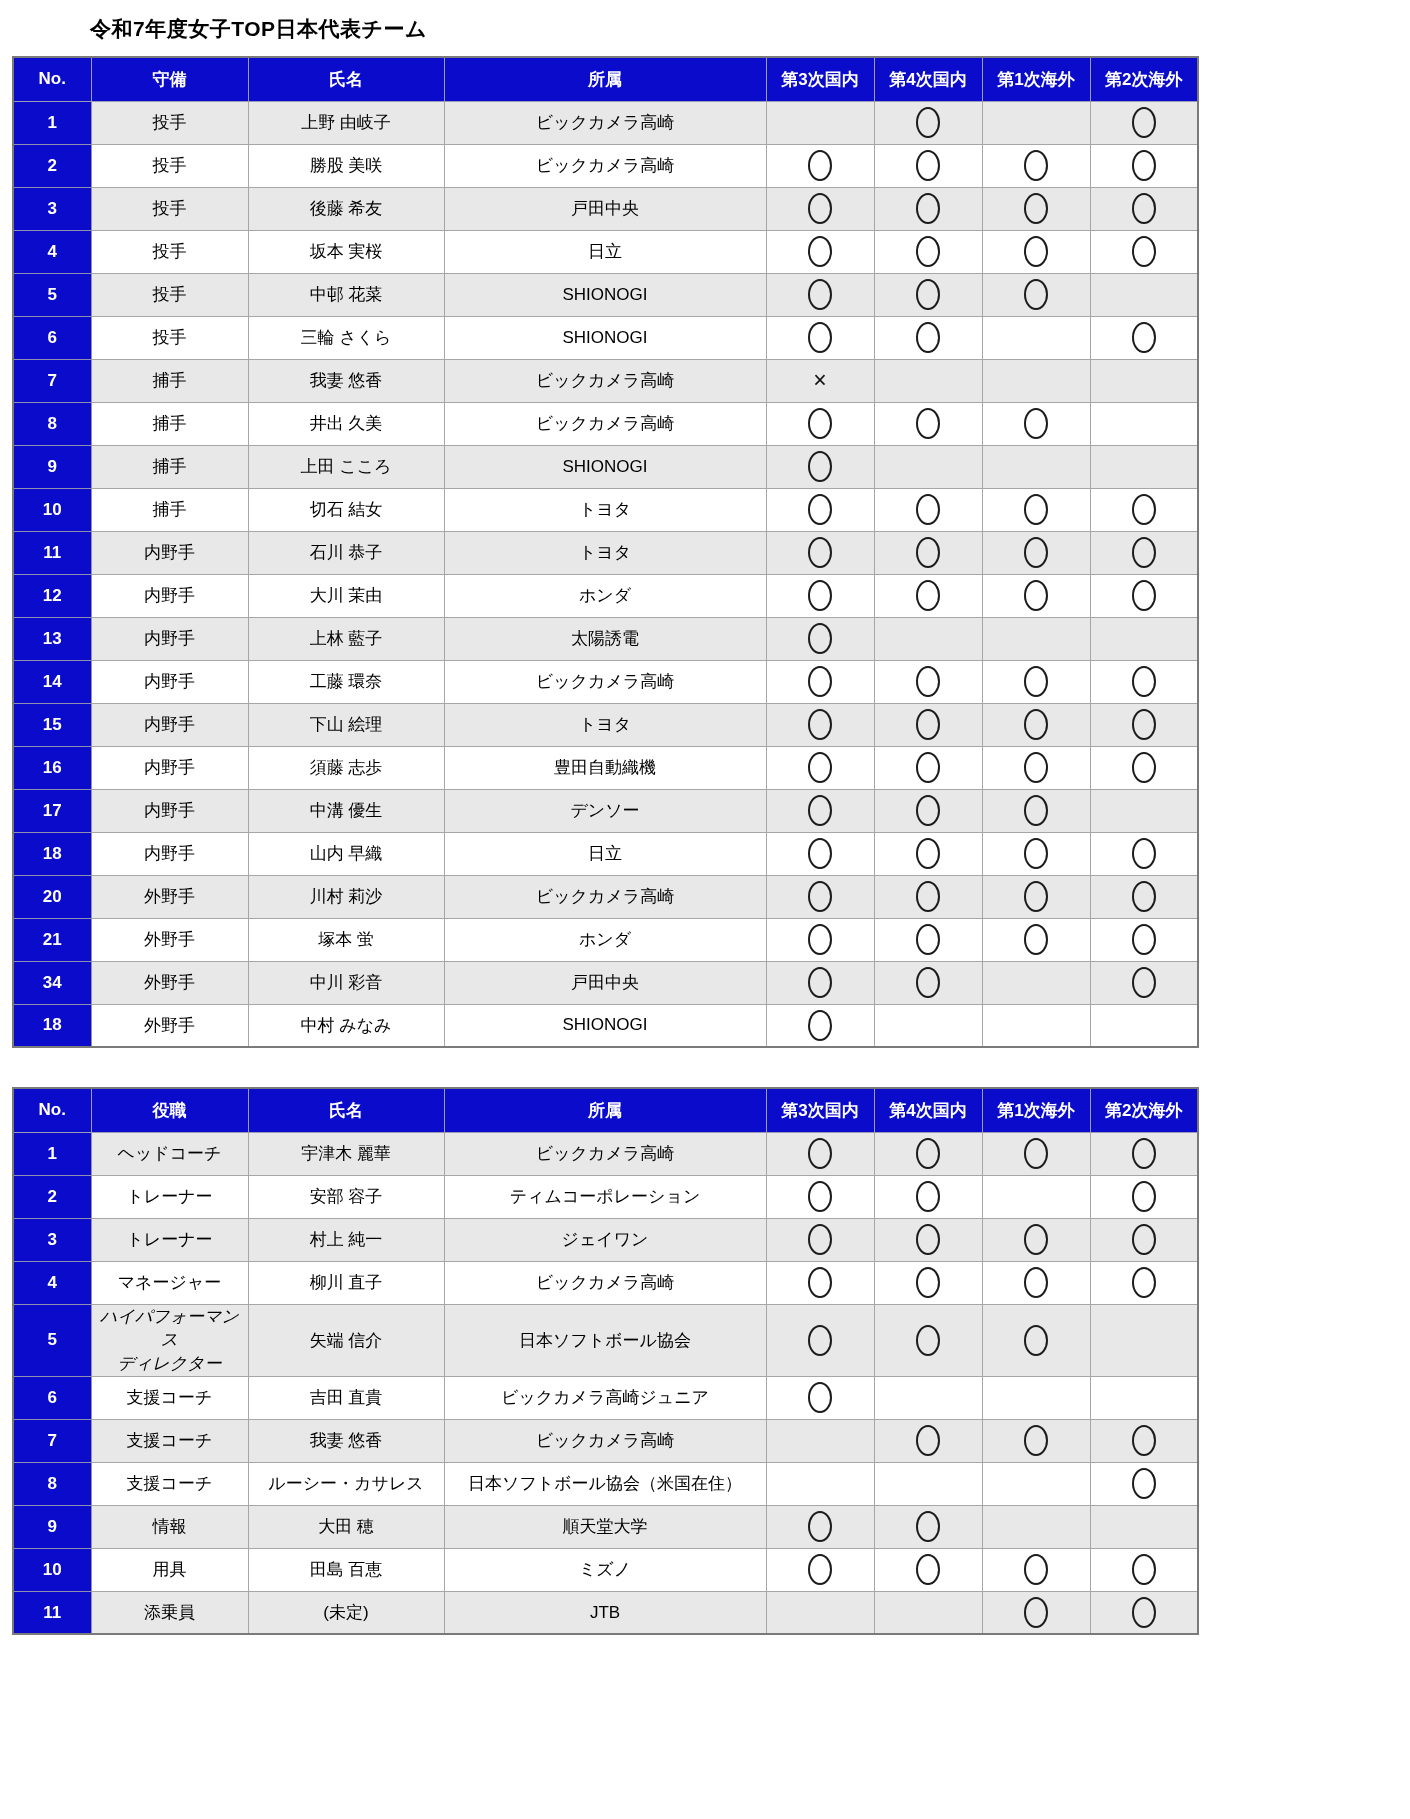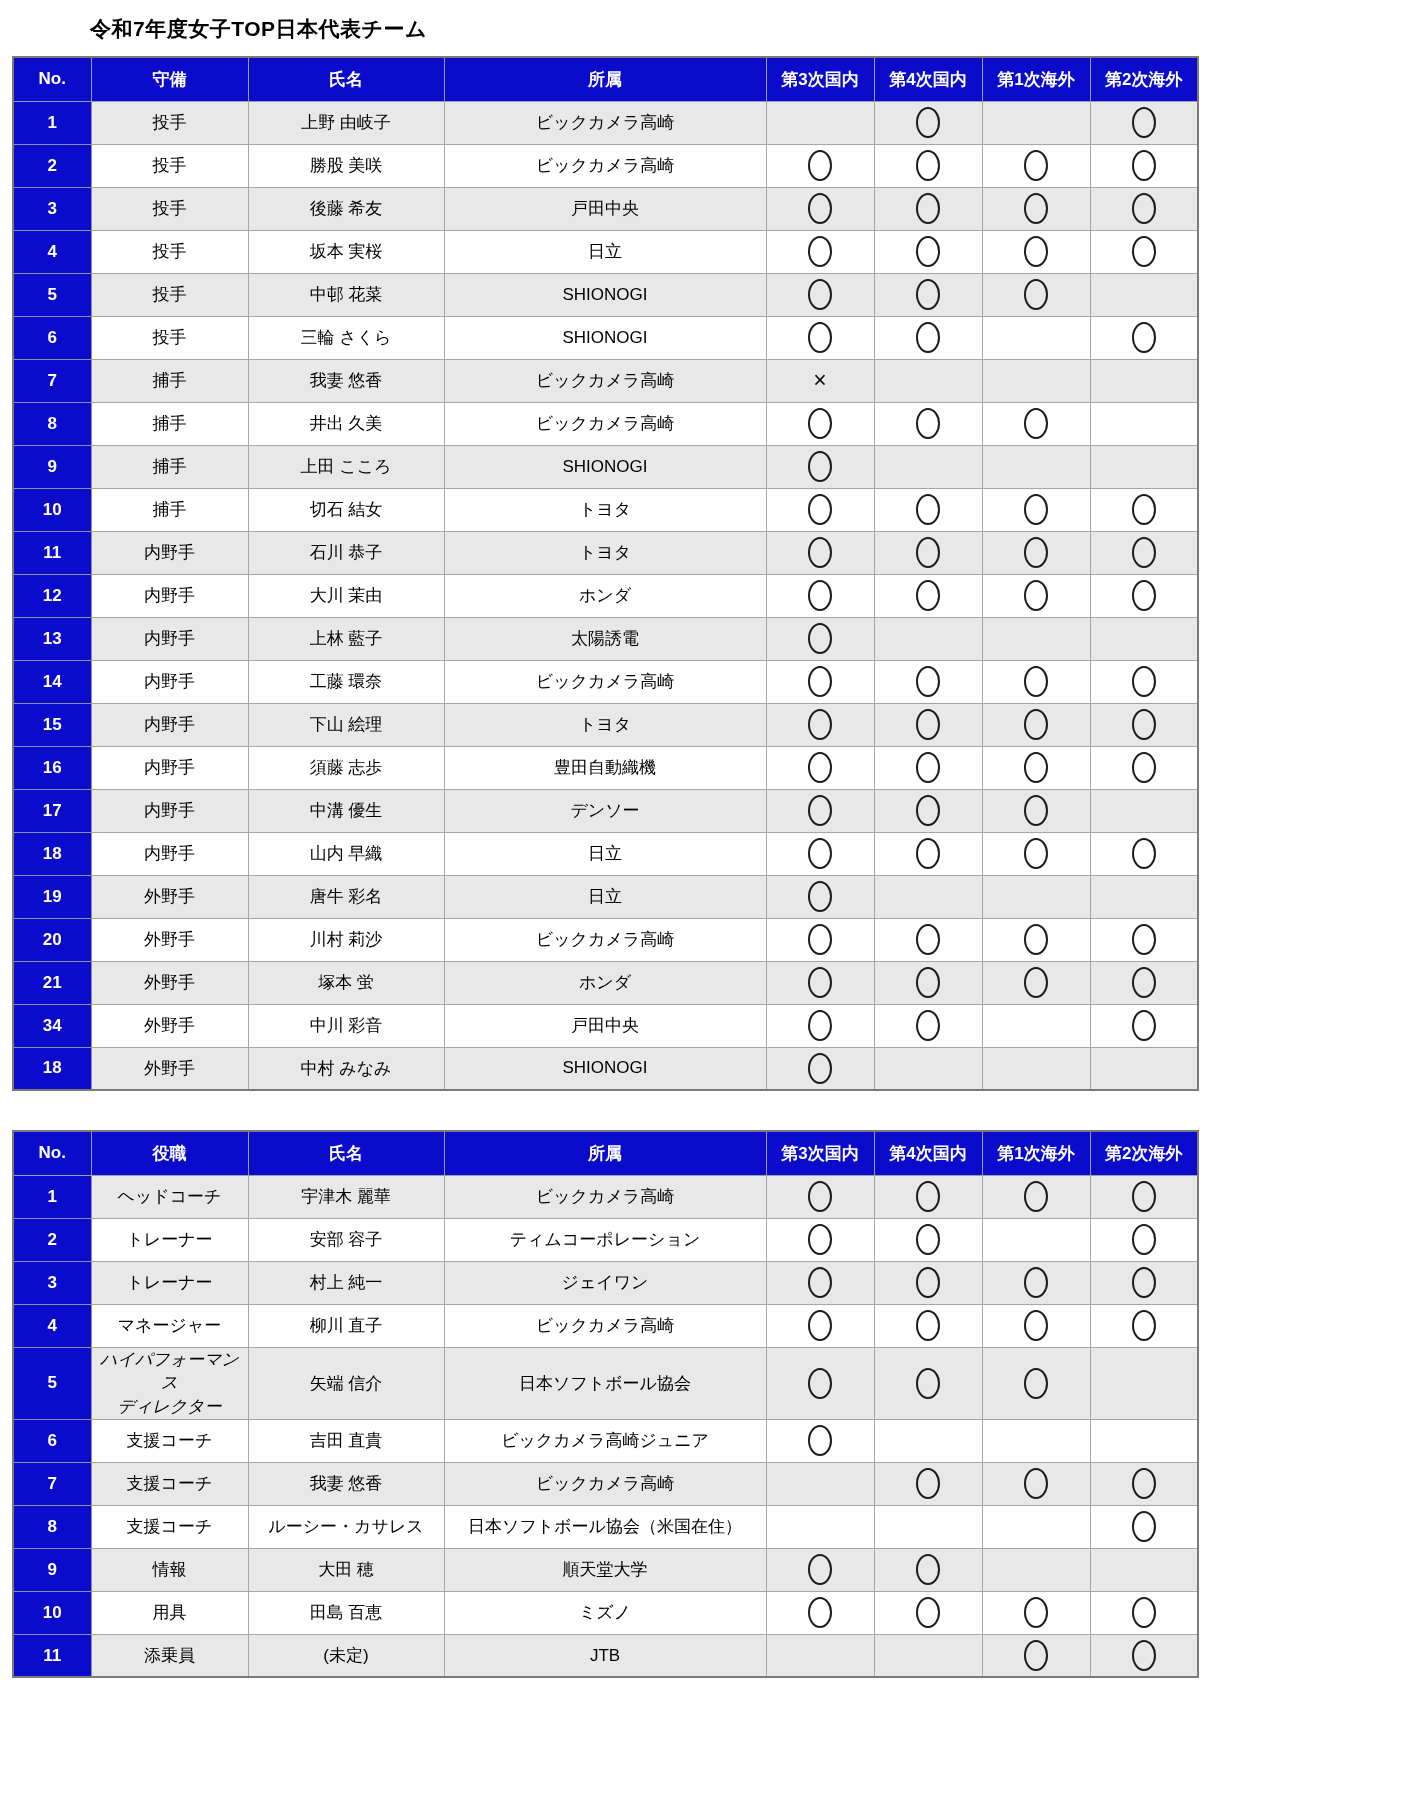--- a/index.html
+++ b/index.html
@@ -289,30 +289,20 @@
           <td class="no-cell">18</td>
           <td class="pos-cell">内野手</td>
           <td class="name-cell">山内 早織</td>
           <td class="team-cell">日立</td>
           <td><span class="mark-circle"></span></td>
           <td><span class="mark-circle"></span></td>
           <td><span class="mark-circle"></span></td>
           <td><span class="mark-circle"></span></td>
         </tr>
         <tr>
-          <td class="no-cell">19</td>
-          <td class="pos-cell">外野手</td>
-          <td class="name-cell">唐牛 彩名</td>
-          <td class="team-cell">日立</td>
-          <td><span class="mark-circle"></span></td>
-          <td></td>
-          <td></td>
-          <td></td>
-        </tr>
-        <tr>
           <td class="no-cell">20</td>
           <td class="pos-cell">外野手</td>
           <td class="name-cell">川村 莉沙</td>
           <td class="team-cell">ビックカメラ高崎</td>
           <td><span class="mark-circle"></span></td>
           <td><span class="mark-circle"></span></td>
           <td><span class="mark-circle"></span></td>
           <td><span class="mark-circle"></span></td>
         </tr>
         <tr>

